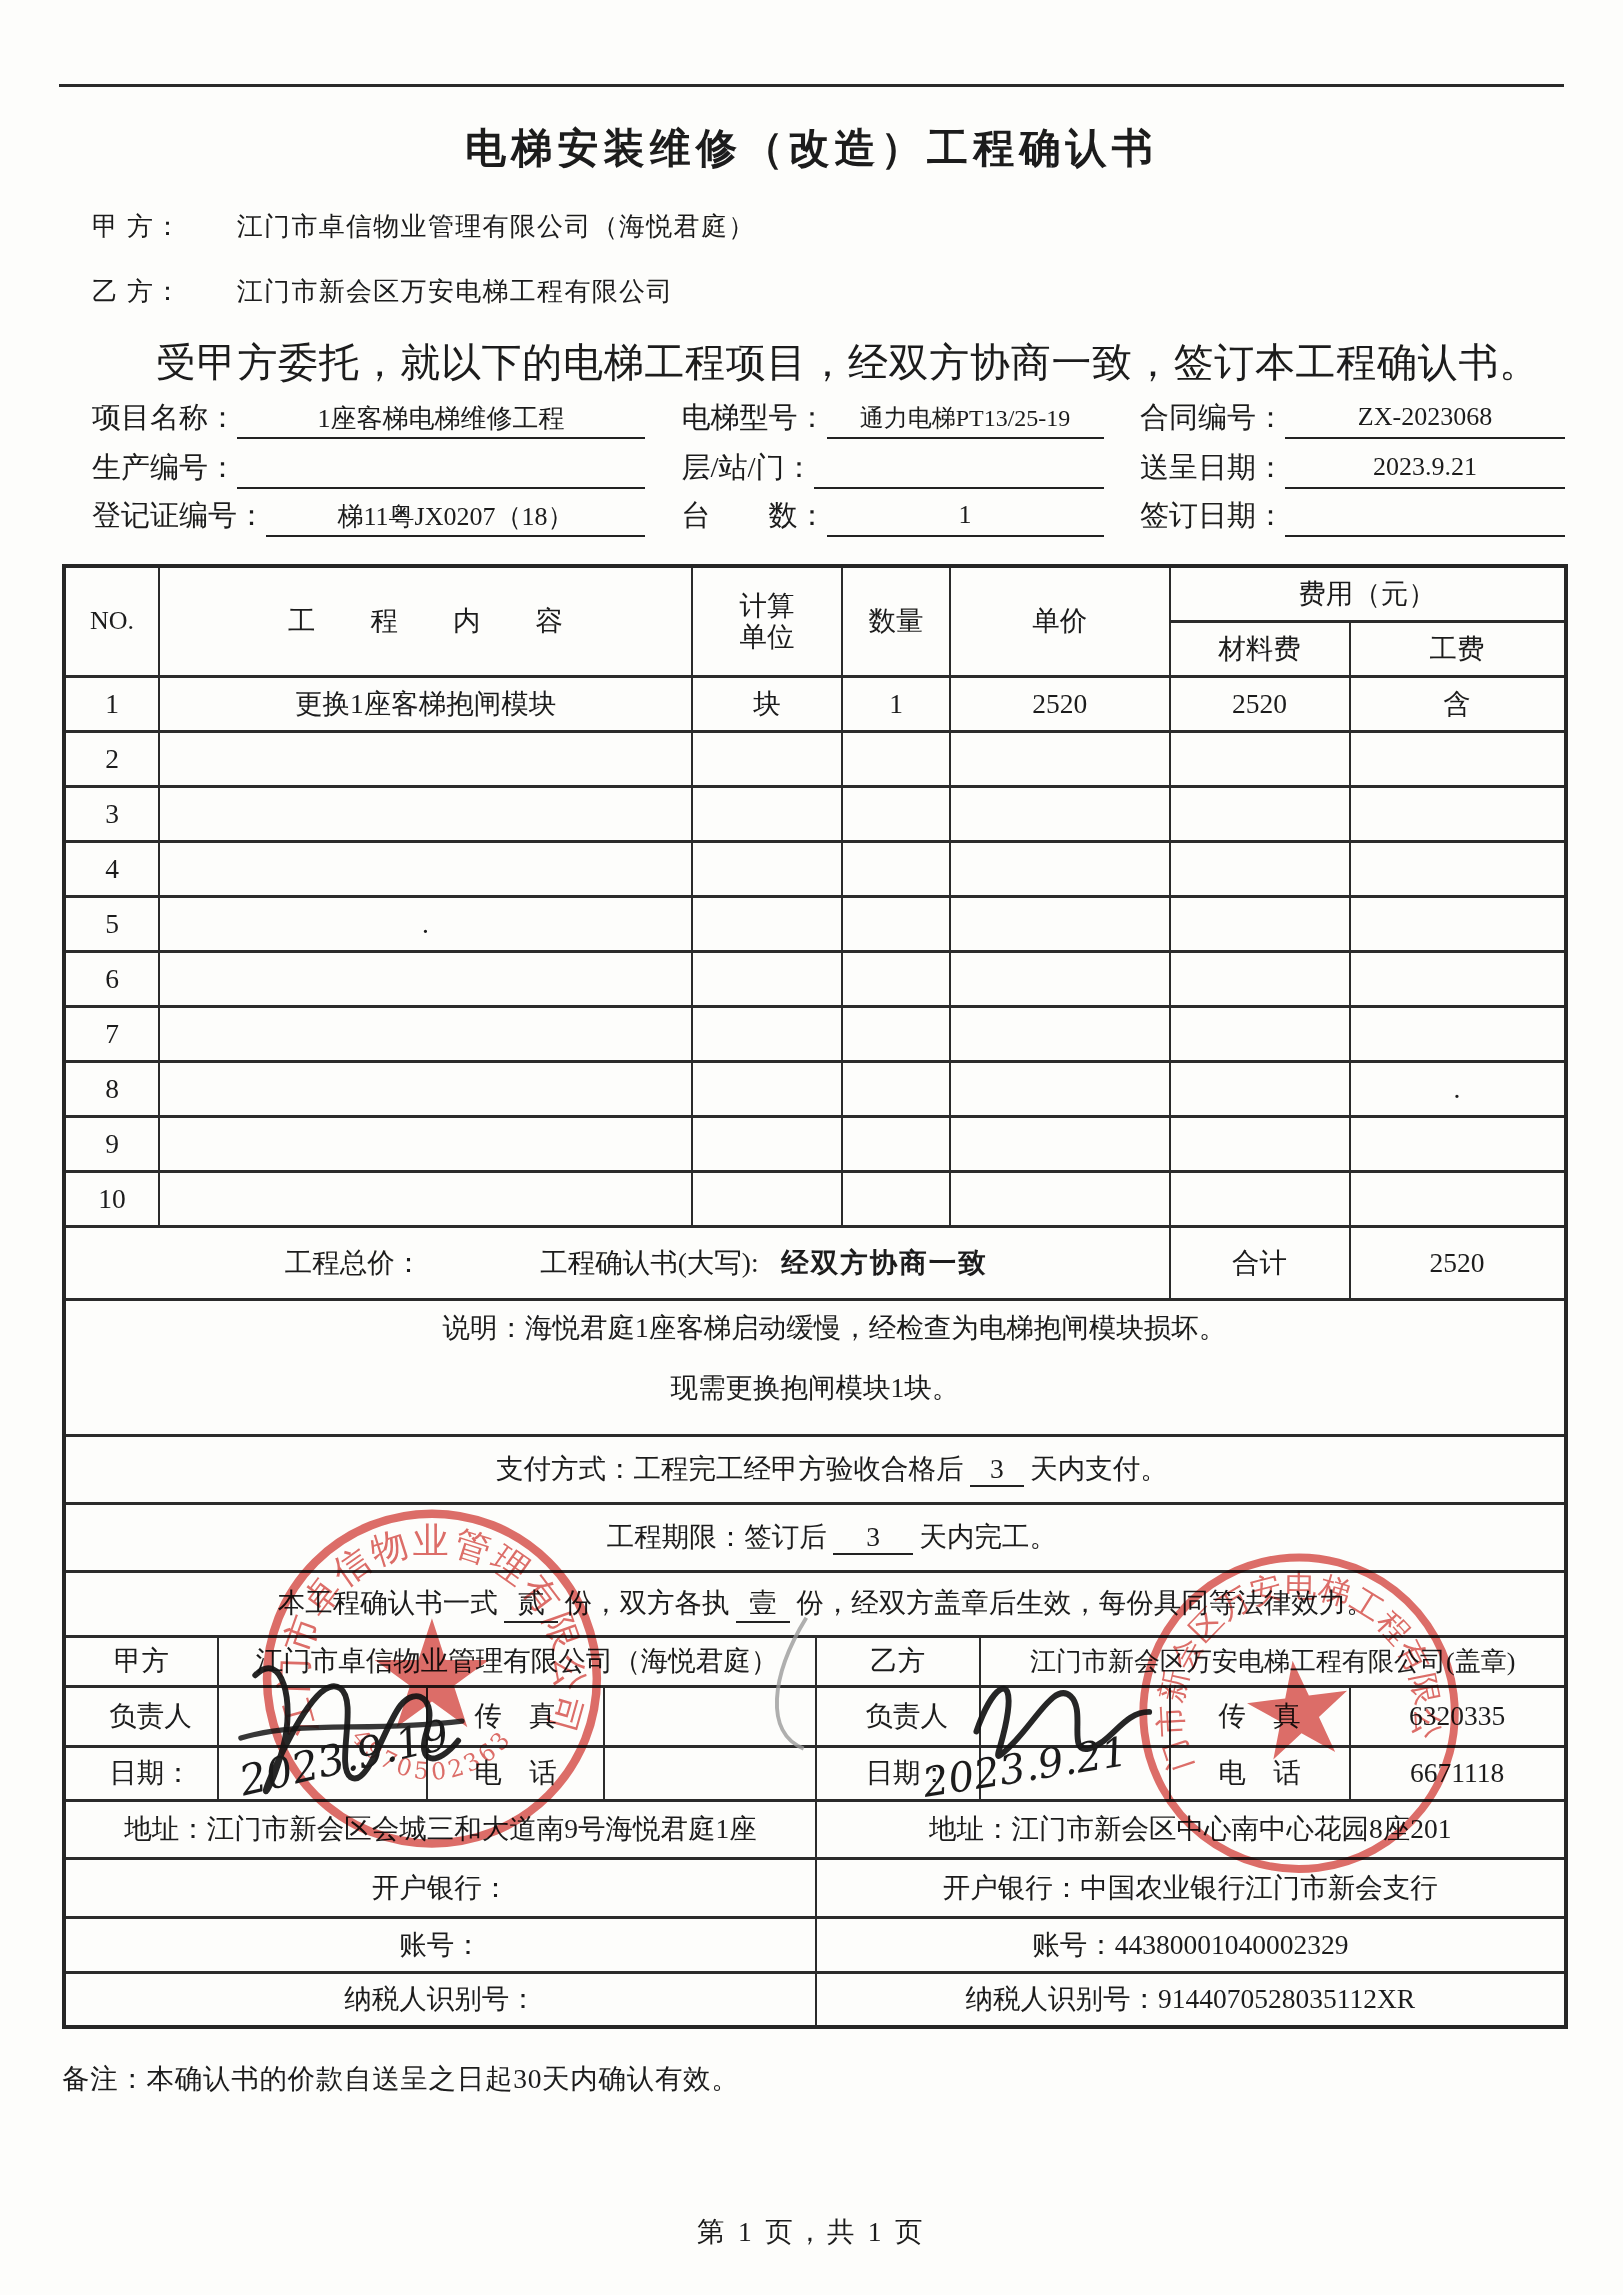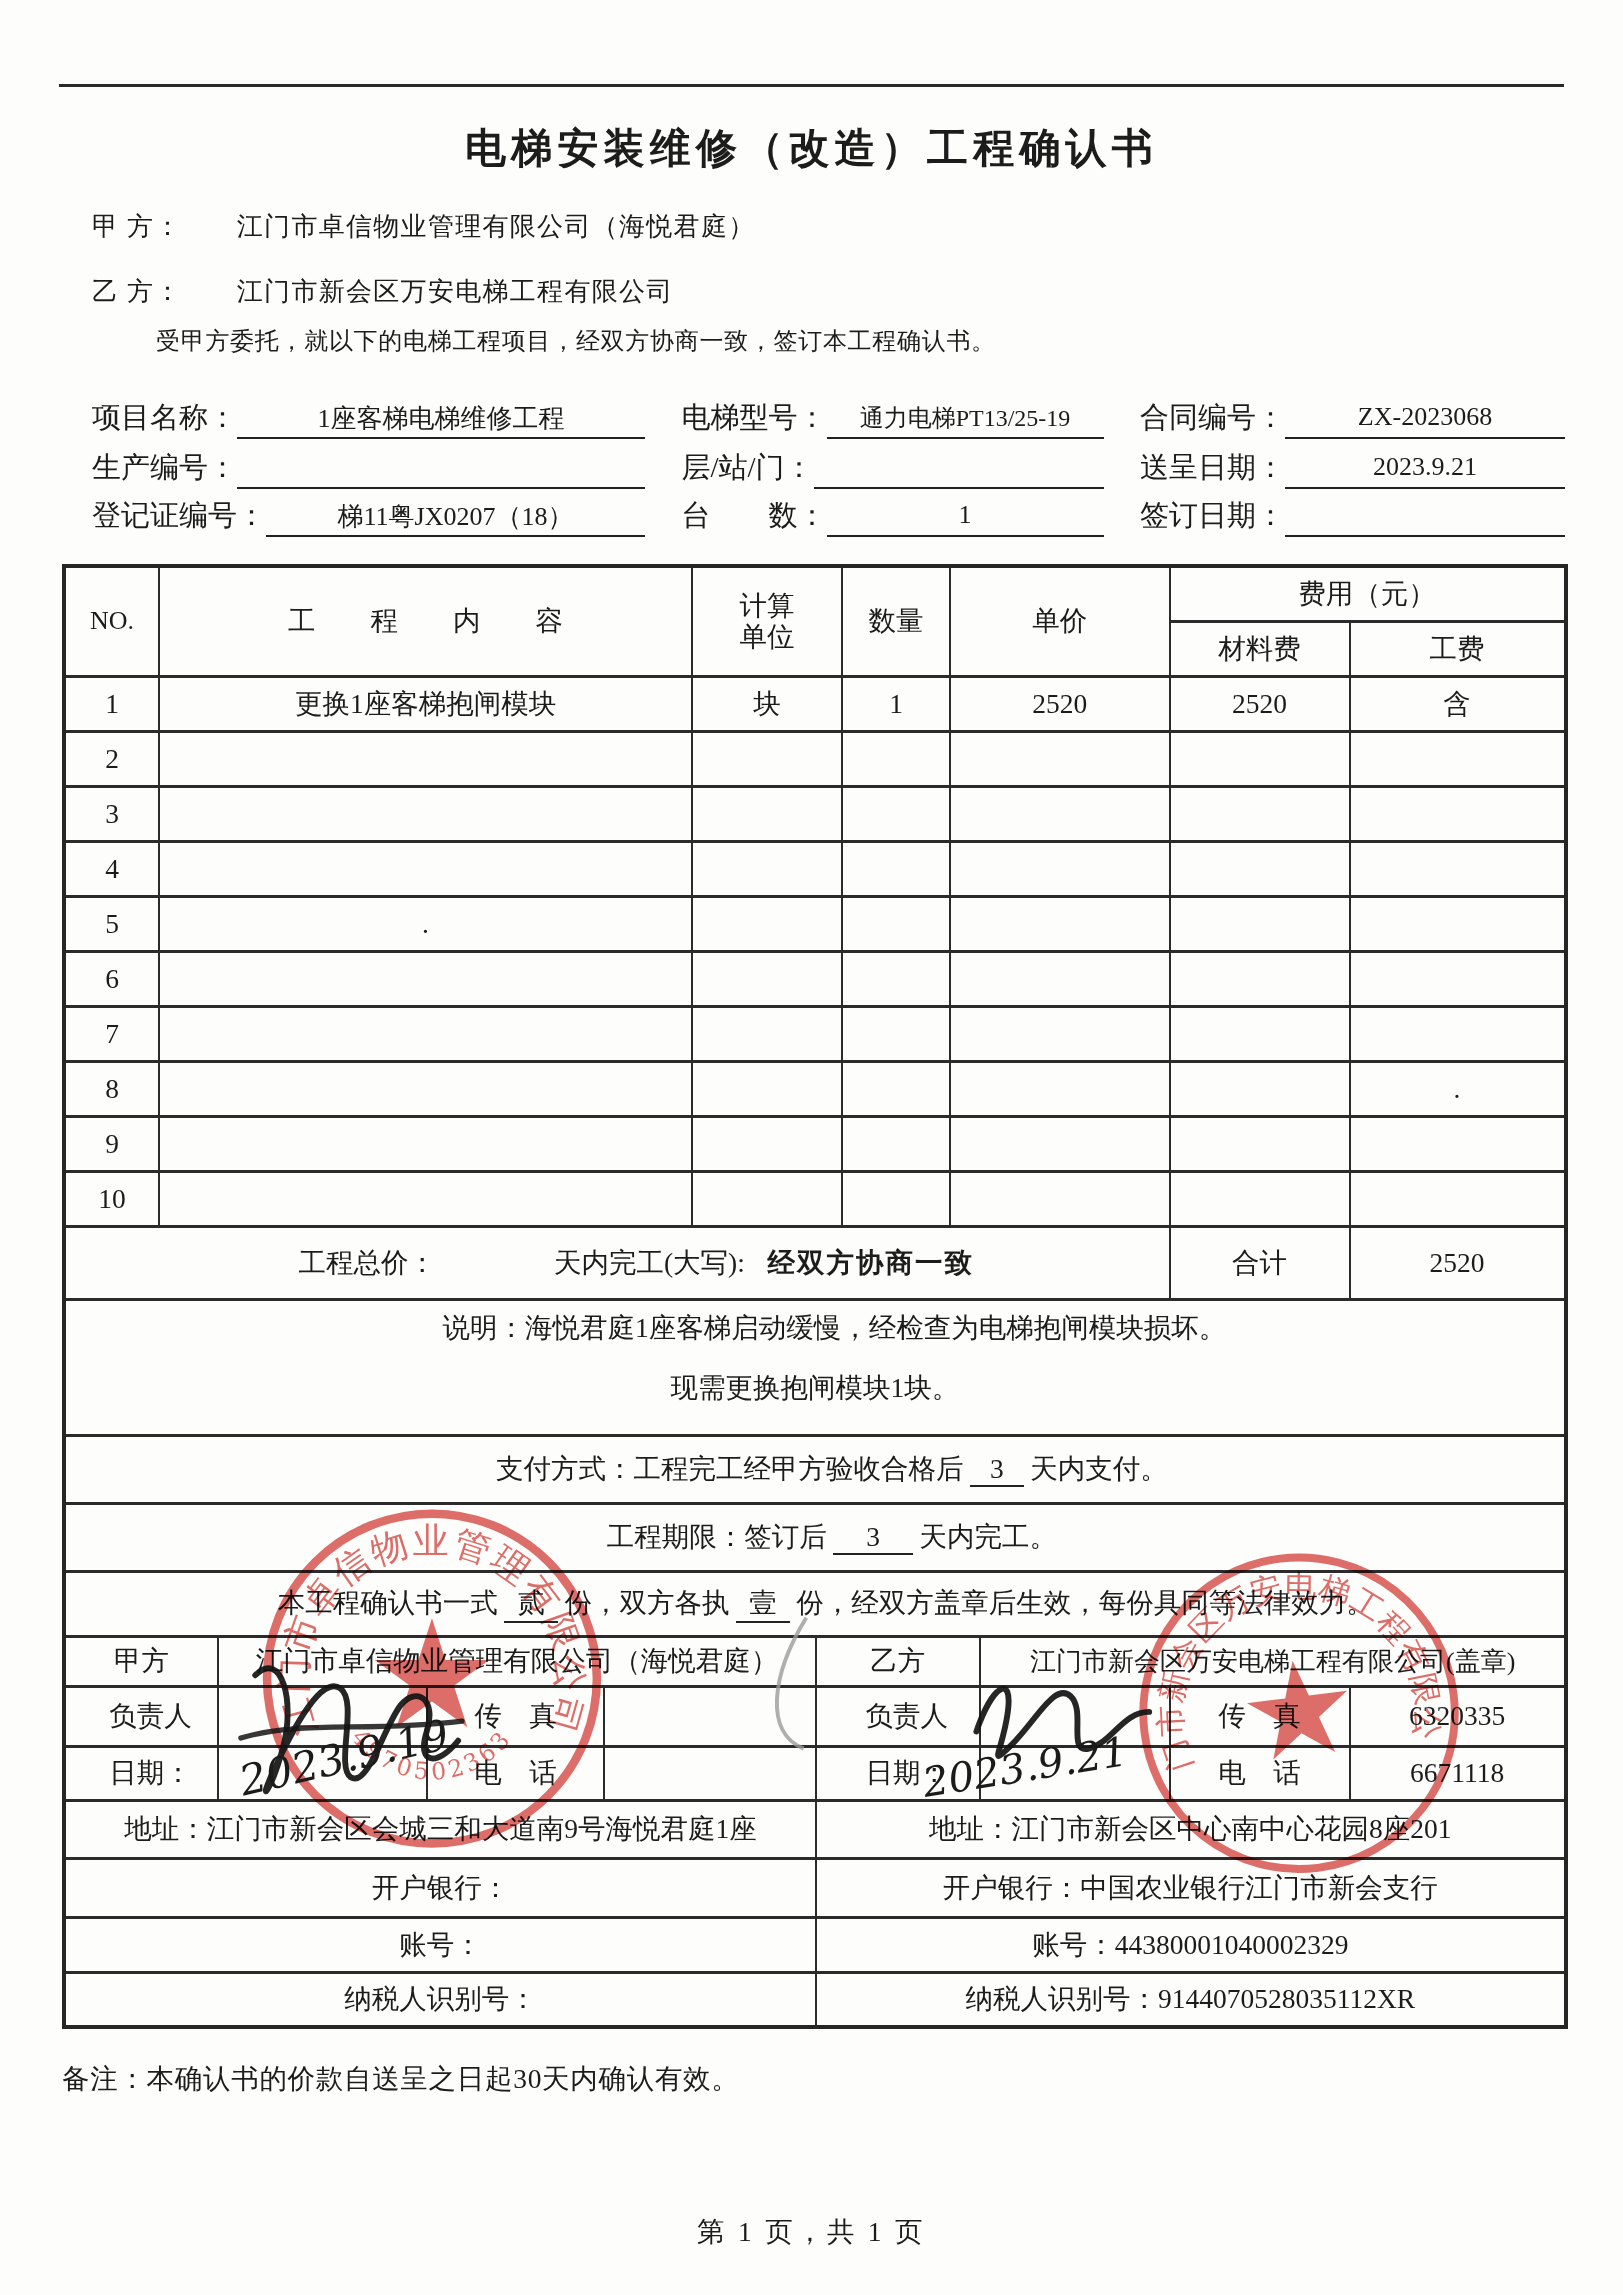--- a/index.html
+++ b/index.html
@@ -5,21 +5,21 @@
   html,body{margin:0;padding:0;background:#ffffff;}
   .page{
     position:relative;width:1623px;height:2295px;background:#fdfdfb;
     font-family:"Liberation Serif","DejaVu Serif",serif;color:#1c1c1c;overflow:hidden;
   }
   .topline{position:absolute;left:59px;top:84px;width:1505px;height:3.3px;background:#2a2a2a;}
   .title{position:absolute;left:0;top:121px;width:100%;text-align:center;
     font-size:41px;font-weight:bold;letter-spacing:5.2px;}
   .pline{position:absolute;left:92px;font-size:26px;letter-spacing:1.3px;white-space:nowrap;}
   .pline .plabel{display:inline-block;min-width:137px;}
-  .intro{position:absolute;left:156px;top:325px;font-size:24px;letter-spacing:0.7px;white-space:nowrap;}
+  .intro{position:absolute;left:156px;top:335px;font-size:40px;letter-spacing:0.7px;white-space:nowrap;}
   .info-row{position:absolute;left:92px;width:1473px;display:flex;justify-content:space-between;}
   .info-cell{display:flex;align-items:flex-end;font-size:29px;white-space:nowrap;}
   .ic1{width:553px;}.ic2{width:422px;}.ic3{width:425px;justify-content:center;}
   .uval{flex:1;border-bottom:2.6px solid #222;text-align:center;padding:0 3.9px 1.3px 3.9px;min-height:34px;
     font-size:26px;display:inline-block;}
   .uval.small{font-size:24px;}
   .ilabel{padding-bottom:1.3px;}
   
   table.t{position:absolute;left:62px;top:564px;width:1502px;border-collapse:collapse;
     table-layout:fixed;border:4.6px solid #262626;}
@@ -222,21 +222,21 @@
           <td colspan="1"></td>
           <td colspan="2"></td>
           <td colspan="1"></td>
           <td colspan="1"></td>
         </tr>
       </tbody>
     <tbody>
       <tr style="height:73px;">
         <td colspan="10" class="cell-left">
           <span style="margin-left:38px;">工程总价：</span>
-          <span style="margin-left:111px;">天内完工(大写):</span>
+          <span style="margin-left:111px;">工程确认书(大写):</span>
           <span class="amt" style="margin-left:15.7px;">经双方协商一致</span>
         </td>
         <td>合计</td>
         <td>2520</td>
       </tr>
       <tr style="height:136px;">
         <td colspan="12" class="cell-left" style="vertical-align:top;padding-left:0;">
           <span class="notes-l1">说明：海悦君庭1座客梯启动缓慢，经检查为电梯抱闸模块损坏。</span>
           <span class="notes-l2">现需更换抱闸模块1块。</span>
         </td>

